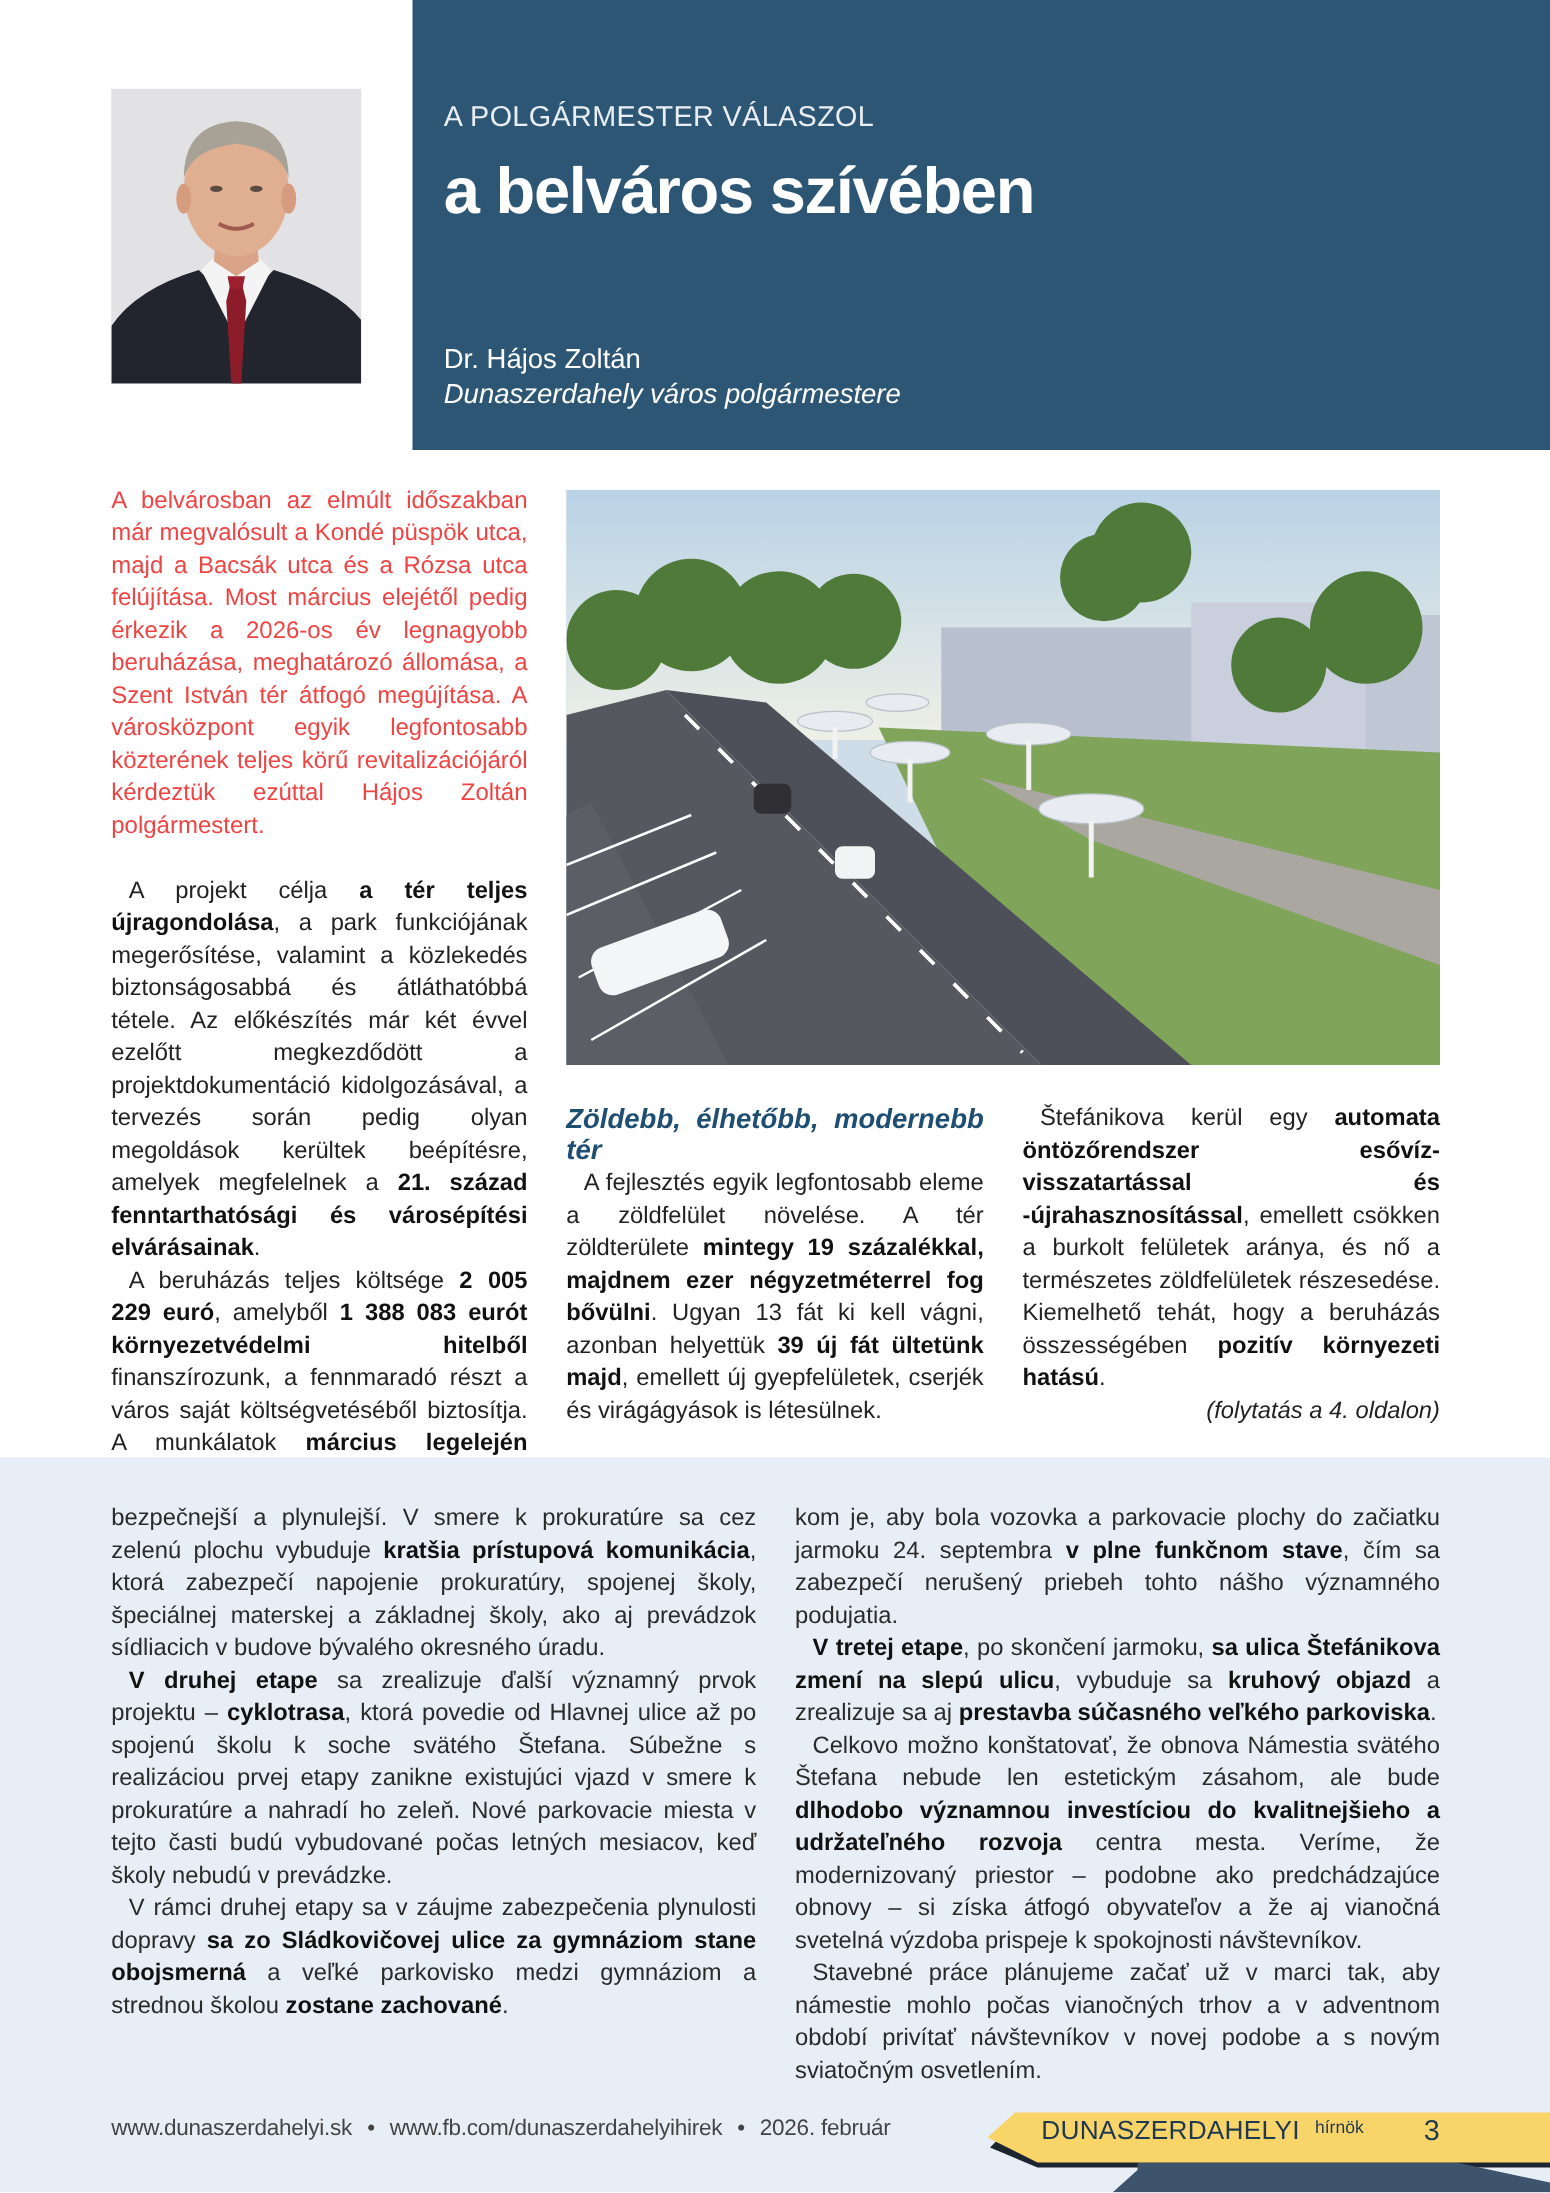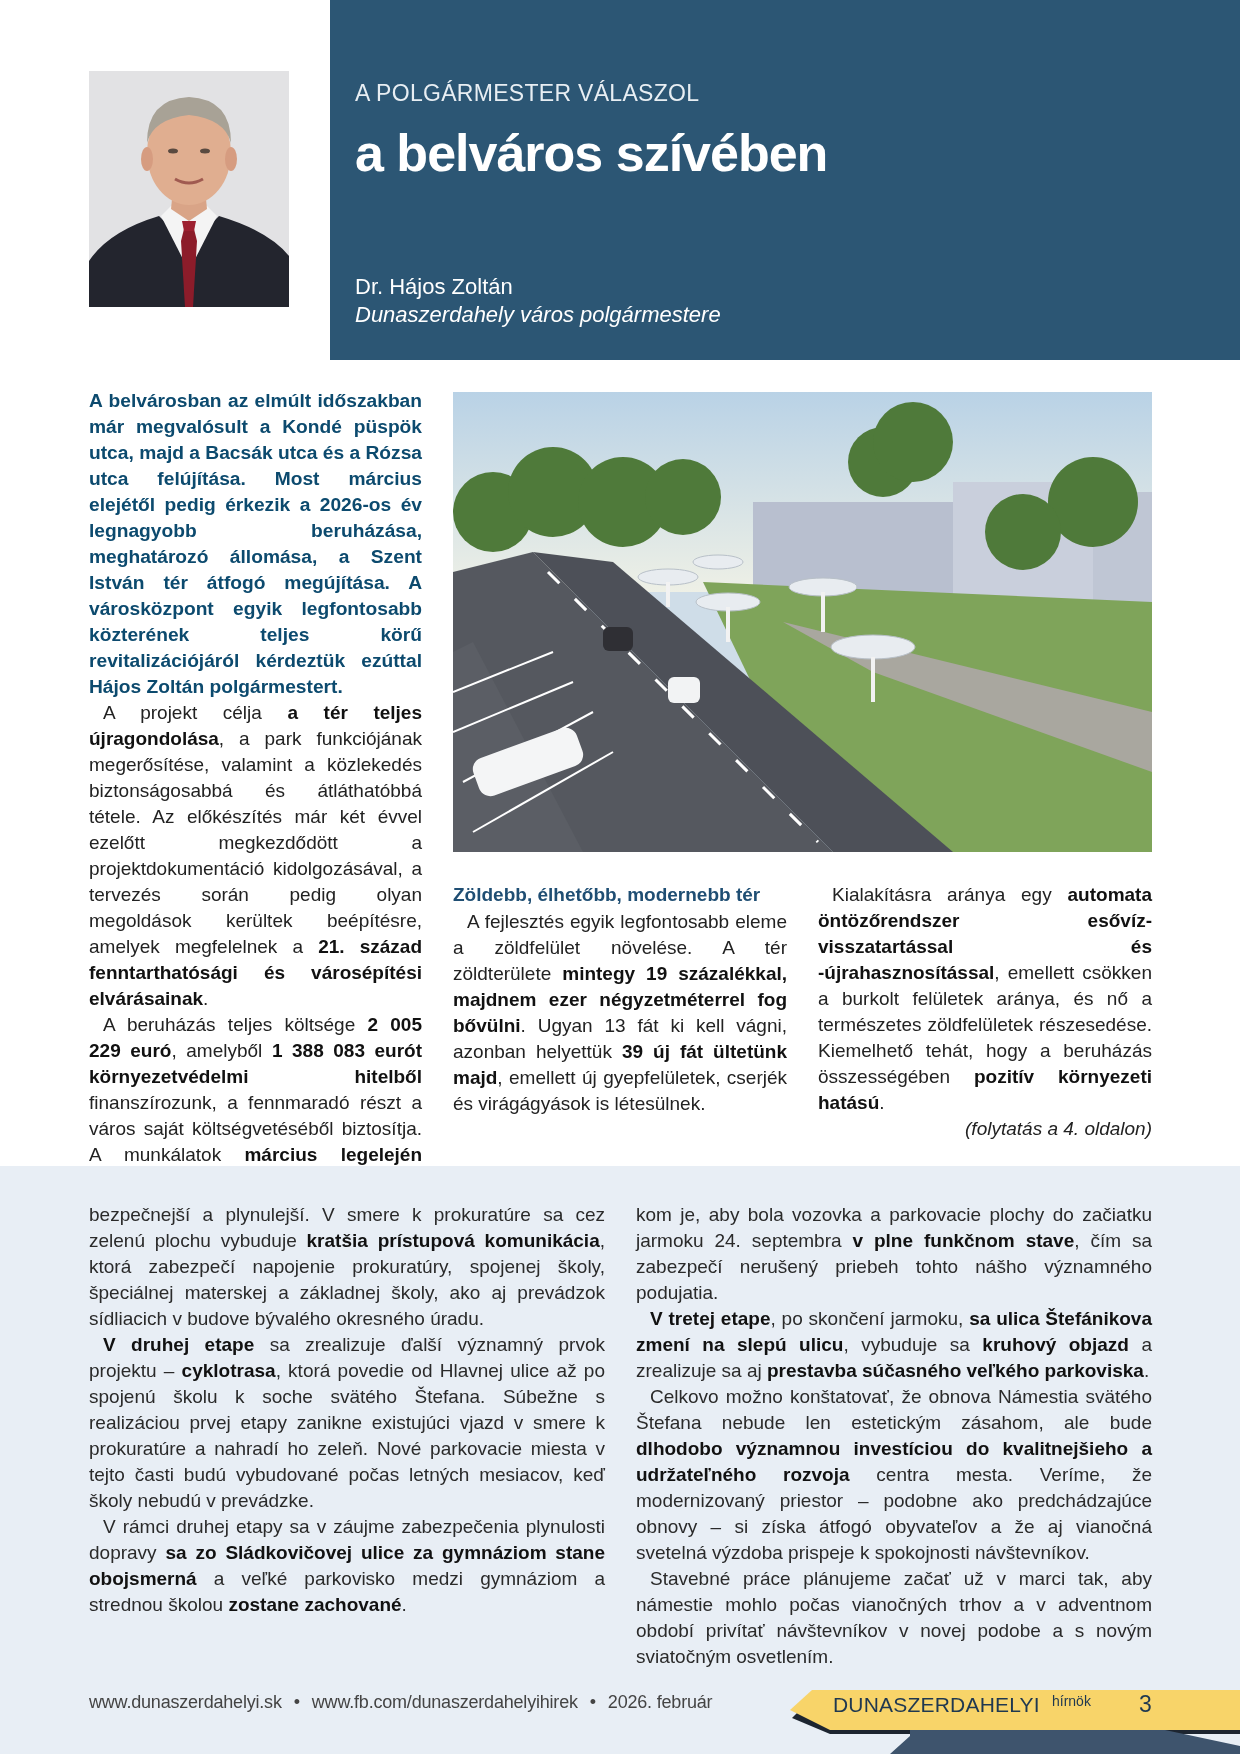--- a/index.html
+++ b/index.html
@@ -10,28 +10,28 @@
   .header-band { position:absolute; left:330px; top:0; width:910px; height:360px; background:#2c5674; }
   .kicker { position:absolute; left:355px; top:80px; color:#e8eef3; font-size:23px; letter-spacing:0.3px; font-family:"Liberation Sans", sans-serif; }
   .title { position:absolute; left:355px; top:124px; color:#ffffff; font-size:52px; font-weight:bold; line-height:58px; letter-spacing:-1px; font-family:"Liberation Sans", sans-serif; }
   .author-name { position:absolute; left:355px; top:274px; color:#ffffff; font-size:22px; }
   .author-role { position:absolute; left:355px; top:302px; color:#ffffff; font-size:22px; font-style:italic; }
 
   
   .portrait { position:absolute; left:89px; top:71px; width:200px; height:236px; background:#e3e3e5; overflow:hidden; }
 
   
-  .lead { position:absolute; left:89px; top:388px; width:333px; color:#0c4a6e; font-size:19.2px; line-height:26px; text-align:justify;font-weight:bold; }
+  .lead { position:absolute; left:89px; top:388px; width:333px; color:#ef4444; font-size:19.2px; line-height:26px; text-align:justify; }
   .col { position:absolute; font-size:19px; line-height:26px; text-align:justify; color:#222; }
   .col p { text-indent:14px; }
   .col b, .bcol b { font-weight:bold; color:#111; }
   .col1 { left:89px; top:700px; width:333px; }
   .col2 { left:453px; top:882px; width:334px; }
   .col3 { left:818px; top:882px; width:334px; }
-  .subhead { color:#1f4e73; font-weight:bold; font-size:19px; line-height:25px; text-align:justify; text-indent:0 !important; margin-bottom:2px; }
+  .subhead { color:#1f4e73; font-style:italic; font-weight:bold; font-size:22px; line-height:25px; text-align:justify; text-indent:0 !important; margin-bottom:2px; }
   .continued { position:absolute; left:818px; top:1118px; width:334px; text-align:right; font-style:italic; font-size:19px; color:#222; }
 
   
   .render { position:absolute; left:453px; top:392px; width:699px; height:460px; overflow:hidden; background:#cfdde8; }
 
   
   .bottom-band { position:absolute; left:0; top:1166px; width:1240px; height:588px; background:#e8eef5; }
   .bcol { position:absolute; font-size:19px; line-height:26px; text-align:justify; color:#2a2a2a; }
   .bcol p { text-indent:14px; }
   .bcol p.cont { text-indent:0; }
@@ -152,21 +152,21 @@
     <rect x="150" y="235" width="30" height="24" rx="6" fill="#2f2f34"></rect>
   </svg>
 </div>
 
 <div class="col col2">
   <div class="subhead">Zöldebb, élhetőbb, modernebb tér</div>
   <p><span>A fejlesztés egyik legfontosabb eleme a zöldfelület növelése. A tér zöldterülete </span><b>mintegy 19 százalékkal, majdnem ezer négyzetméterrel fog bővülni</b><span>. Ugyan 13 fát ki kell vágni, azonban helyettük </span><b>39 új fát ültetünk majd</b><span>, emellett új gyepfelületek, cserjék és virágágyások is létesülnek.</span></p>
 </div>
 
 <div class="col col3">
-  <p><span>Kialakításra aránya egy </span><b>automata öntözőrendszer esővíz-visszatartással és -újrahasznosítással</b><span>, emellett csökken a burkolt felületek aránya, és nő a természetes zöldfelületek részesedése. Kiemelhető tehát, hogy a beruházás összességében </span><b>pozitív környezeti hatású</b><span>.</span></p>
+  <p><span>Štefánikova kerül egy </span><b>automata öntözőrendszer esővíz-visszatartással és -újrahasznosítással</b><span>, emellett csökken a burkolt felületek aránya, és nő a természetes zöldfelületek részesedése. Kiemelhető tehát, hogy a beruházás összességében </span><b>pozitív környezeti hatású</b><span>.</span></p>
 </div>
 <div class="continued">(folytatás a 4. oldalon)</div>
 
 <div class="bottom-band"></div>
 
 <div class="bcol bcol1">
   <p class="cont"><span>bezpečnejší a plynulejší. V smere k prokuratúre sa cez zelenú plochu vybuduje </span><b>kratšia prístupová komunikácia</b><span>, ktorá zabezpečí napojenie prokuratúry, spojenej školy, špeciálnej materskej a základnej školy, ako aj prevádzok sídliacich v budove bývalého okresného úradu.</span></p>
   <p><b>V druhej etape</b><span> sa zrealizuje ďalší významný prvok projektu – </span><b>cyklotrasa</b><span>, ktorá povedie od Hlavnej ulice až po spojenú školu k soche svätého Štefana. Súbežne s realizáciou prvej etapy zanikne existujúci vjazd v smere k prokuratúre a nahradí ho zeleň. Nové parkovacie miesta v tejto časti budú vybudované počas letných mesiacov, keď školy nebudú v prevádzke.</span></p>
   <p><span>V rámci druhej etapy sa v záujme zabezpečenia plynulosti dopravy </span><b>sa zo Sládkovičovej ulice za gymnáziom stane obojsmerná</b><span> a veľké parkovisko medzi gymnáziom a strednou školou </span><b>zostane zachované</b><span>.</span></p>
 </div>

